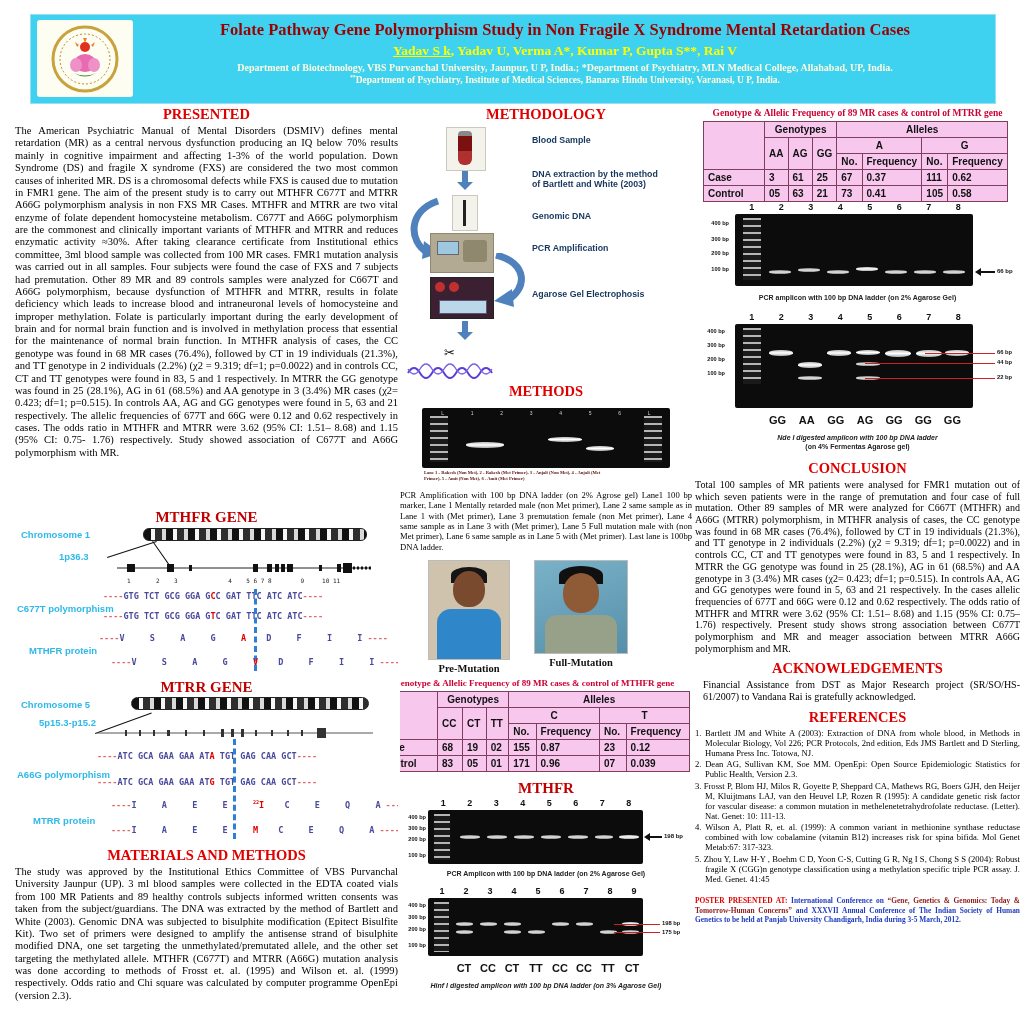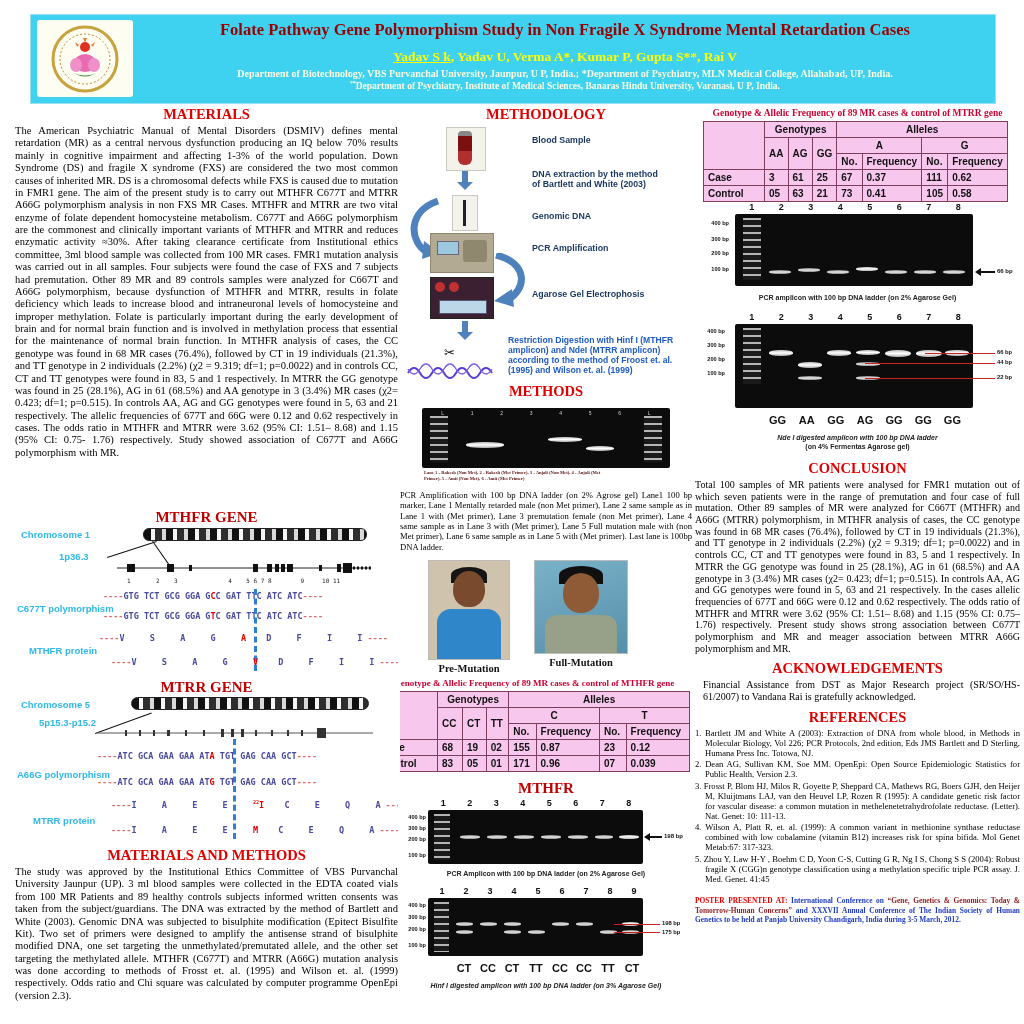--- a/index.html
+++ b/index.html
@@ -5,21 +5,21 @@
   html,body{margin:0;padding:0;background:#fff;}
   .poster{position:relative;width:1024px;height:1024px;background:#fff;overflow:hidden;
           font-family:"Liberation Serif",serif;color:#000;}
   
   .header{position:absolute;left:30px;top:14px;width:964px;height:88px;background:#3ed2f0;
           border:1px solid #9adfef;}
   .logo{position:absolute;left:6px;top:5px;width:96px;height:77px;background:#fdfdf2;border-radius:3px;
         display:flex;align-items:center;justify-content:center;}
   .head-text{position:absolute;left:110px;top:0;right:6px;height:100%;text-align:center;}
   .ptitle{margin-top:5px;font-size:16.5px;font-weight:bold;color:#9b0000;}
-  .authors{margin-top:9px;font-size:13.5px;font-weight:bold;color:#ffff00;}
+  .authors{margin-top:3px;font-size:13.5px;font-weight:bold;color:#ffff00;}
   .auth-u{text-decoration:underline;}
   .affil{margin-top:3px;font-size:10px;font-weight:bold;color:#fffbe2;}
   .affil2{margin-top:1px;font-size:9.5px;font-weight:bold;color:#fffbe2;}
   
   .col{position:absolute;top:104px;height:920px;overflow:hidden;}
   .col-left{left:15px;width:383px;}
   .col-mid{left:400px;width:292px;}
   .col-right{left:695px;width:325px;}
   .sechead{margin:2px 0 2px 0;text-align:center;font-size:14.5px;font-weight:bold;color:#e00000;}
   .genehead{margin:2px 0 1px 0;text-align:center;font-size:15px;font-weight:bold;color:#c00000;}
@@ -116,21 +116,21 @@
     </div>
     <div class="head-text">
       <div class="ptitle">Folate Pathway Gene Polymorphism Study in Non Fragile X  Syndrome Mental Retardation Cases</div>
       <div class="authors"><span class="auth-u">Yadav S k</span><span>, Yadav U,   Verma A*,   Kumar P, Gupta S**,   Rai V</span></div>
       <div class="affil">Department of Biotechnology, VBS Purvanchal University, Jaunpur, U P, India.; *Department of  Psychiatry, MLN Medical College, Allahabad, UP, India.</div>
       <div class="affil2"><sup>**</sup><span>Department of Psychiatry,  Institute of  Medical Sciences,  Banaras Hindu University, Varanasi, U P, India.</span></div>
     </div>
   </div>
 
   <div class="col col-left">
-    <h2 class="sechead">MATERIALS</h2>
+    <h2 class="sechead">PRESENTED</h2>
     <p class="jtext" style="height:382px;">The American Psychiatric Manual of Mental Disorders (DSMIV) defines mental retardation (MR) as a central nervous dysfunction producing an IQ below 70% results mainly in cognitive impairment and affecting 1-3% of the world population. Down Syndrome (DS) and fragile X syndrome (FXS) are considered the two most common causes of inherited MR. DS is a chromosomal defects while FXS is caused due to mutation in FMR1 gene. The aim of the present study is to carry out MTHFR C677T and MTRR A66G polymorphism analysis in non FXS MR Cases. MTHFR and MTRR are two vital enzyme of folate dependent homocysteine metabolism. C677T and A66G polymorphism are the commonest and clinically important variants of MTHFR and MTRR and reduces enzymatic activity ≈30%. After taking clearance certificate from Institutional ethics committee, 3ml blood sample was collected from 100 MR cases. FMR1 mutation analysis was carried out in all samples. Four subjects were found the case of FXS and 7 subjects had premutation. Other 89 MR and 89 controls samples were analyzed for C667T and A66G polymorphism, because dysfunction of MTHFR and MTRR, results in folate deficiency which leads to increase blood and intraneuronal levels of homocysteine and improper methylation. Folate is particularly important during the early development of brain and for normal brain function and is involved in methylation process that essential for the maintenance of normal brain function. In MTHFR analysis of cases, the CC genotype was found in 68 MR cases (76.4%), followed by CT in 19 individuals (21.3%), and TT genotype in 2 individuals (2.2%) (χ2 = 9.319; df=1; p=0.0022) and in controls CC, CT and TT genotypes were found in 83, 5 and 1 respectively. In MTRR the GG genotype was found in 25 (28.1%), AG in 61 (68.5%) and AA genotype in 3 (3.4%) MR cases (χ2= 0.423; df=1; p=0.515). In controls AA, AG and GG genotypes were found in 5, 63 and 21 respectively. The allelic frequencies of 677T and 66G were 0.12 and 0.62 respectively in cases. The odds ratio in MTHFR and MTRR were 3.62 (95% CI: 1.51– 8.68) and 1.15 (95% CI: 0.75- 1.76) respectively. Study showed association of C677T and A66G polymorphism with MR.</p>
 
     <h2 class="genehead">MTHFR GENE</h2>
     <div class="gdiag" style="height:150px;">
       <span class="cyanlab" style="left:6px;top:2px;">Chromosome 1</span>
       <div class="chrom" style="left:128px;top:1px;width:222px;"></div>
       <span class="cyanlab" style="left:44px;top:24px;">1p36.3</span>
       <div class="zoomline" style="left:92px;top:30px;width:52px;transform:rotate(-18deg);"></div>
       <div class="zoomline" style="left:138px;top:14px;width:34px;transform:rotate(55deg);"></div>
       <svg style="position:absolute;left:100px;top:34px;" width="258" height="14">
@@ -236,21 +236,20 @@
           <rect x="6" y="0" width="6" height="11" fill="#4f81bd"></rect>
           <polygon points="1,11 17,11 9,19" fill="#4f81bd"></polygon>
         </svg>
       <div style="position:absolute;left:6px;top:218px;width:92px;height:38px;">
         <svg width="92" height="38">
           <text x="38" y="14" font-size="13" fill="#111">✂</text>
           <path d="M2 30 q6 -10 12 0 q6 10 12 0 q6 -10 12 0 q6 10 12 0 q6 -10 12 0 q6 10 12 0 q6 -10 12 0" stroke="#5b3fd4" stroke-width="2" fill="none"></path>
           <path d="M2 26 q6 10 12 0 q6 -10 12 0 q6 10 12 0 q6 -10 12 0 q6 10 12 0 q6 -10 12 0 q6 10 12 0" stroke="#7b5fe4" stroke-width="1.4" fill="none"></path>
         </svg>
       </div>
-      <span class="rlabel" style="left:108px;top:210px;">Restriction Digestion with Hinf I (MTHFR amplicon) and NdeI (MTRR amplicon) according to the method of Froost et. al. (1995) and Wilson et. al. (1999)</span>
     </div>
 
     <h2 class="sechead">METHODS</h2>
 
     <div class="fig" style="height:88px;">
       <div class="gel" style="left:22px;top:6px;width:248px;height:60px;">
         <div class="glanes-w" style="left:6px;top:2px;width:236px;">
           <span>L</span>
             <span>1</span>
             <span>2</span>

